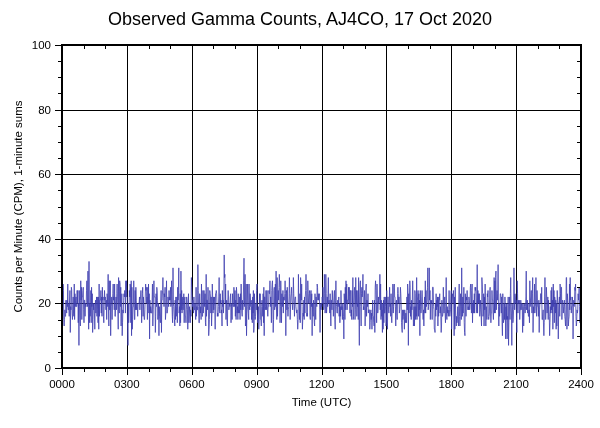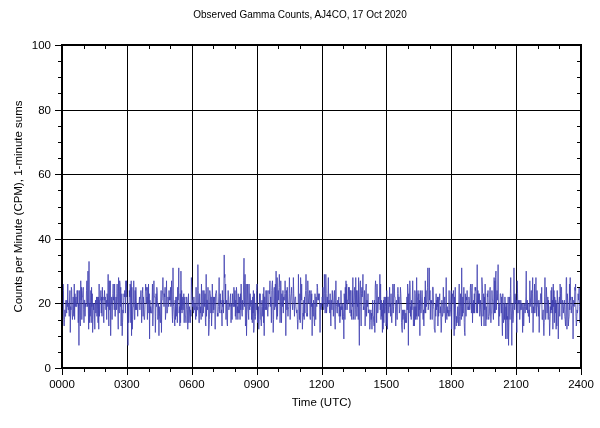--- a/index.html
+++ b/index.html
@@ -20,21 +20,21 @@
     width: 600px;
     height: 428px;
     background: #ffffff;
   }
   #chart-title {
     position: absolute;
     top: 9px;
     left: 0;
     width: 600px;
     text-align: center;
-    font-size: 10px;
+    font-size: 18px;
     color: #000000;
     letter-spacing: 0px;
     white-space: nowrap;
   }
   #plot-svg {
     position: absolute;
     top: 0;
     left: 0;
     display: block;
   }

